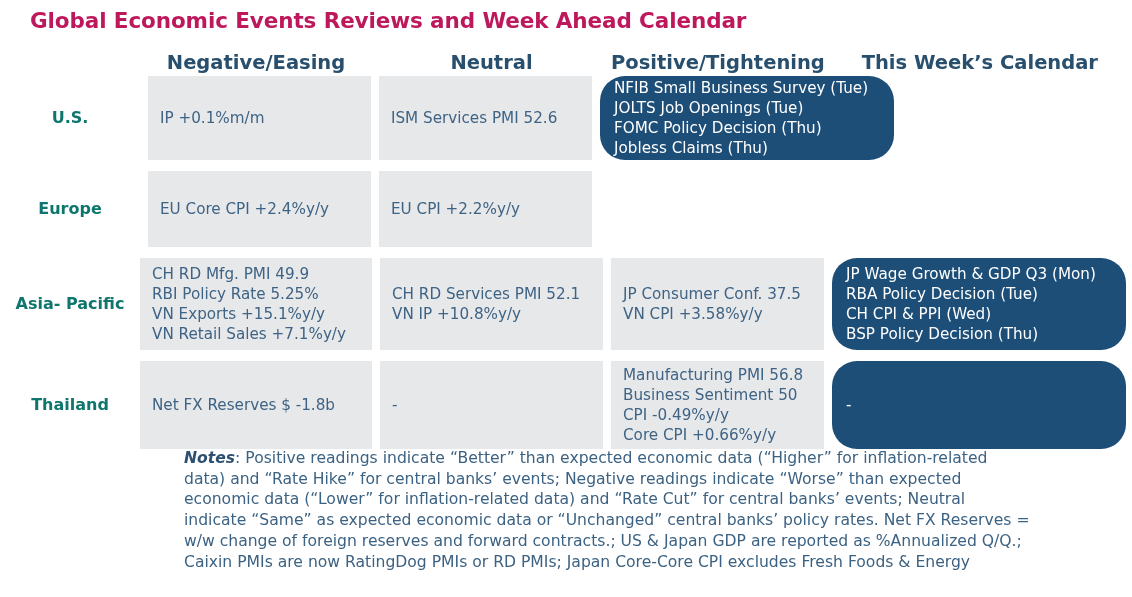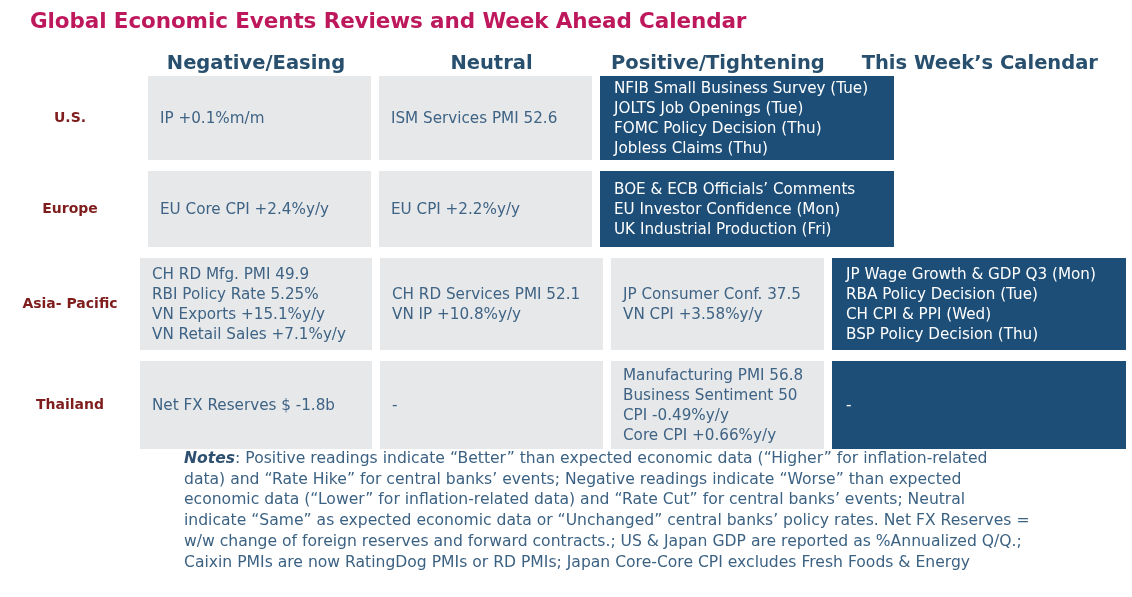--- a/index.html
+++ b/index.html
@@ -70,43 +70,44 @@
     align-items: stretch;
     margin-bottom: 11px;
   }
   .rowlabel {
     width: 140px;
     flex: 0 0 140px;
     display: flex;
     align-items: center;
     justify-content: center;
     text-align: right;
-    font-size: 14px;
-    font-weight: bold;
-    color: #7f1d1d;
+    font-size: 16px;
+    font-weight: bold;
+    color: #0f766e;
     line-height: 1.12;
     box-sizing: border-box;
     padding: 0 6px;
   }
   .cell {
     box-sizing: border-box;
     background: #e7e8ea;
     padding: 8px 0 8px 12px;
     font-size: 15.2px;
     line-height: 1.33;
     color: #3e6384;
     display: flex;
     flex-direction: column;
     justify-content: center;
     white-space: pre-line;
   }
   .cell.dark {
     background: #1d4e78;
     color: #ffffff;
     padding-left: 14px;
+    border-radius: 25px;
   }
   .cell .line {
     white-space: nowrap;
   }
 
   
   .row-us   .cell { height: 84px; }
   .row-us   .rowlabel { height: 84px; }
   .row-eu   .cell { height: 76px; }
   .row-eu   .rowlabel { height: 76px; }
@@ -162,21 +163,20 @@
       <div class="cell col-4 dark"><div class="line">NFIB Small Business Survey (Tue)</div><div class="line">JOLTS Job Openings (Tue)</div><div class="line">FOMC Policy Decision (Thu)</div><div class="line">Jobless Claims (Thu)</div></div>
     </div>
 
     <div class="row row-eu">
       <div class="rowlabel">Europe</div>
       <div class="gap"></div>
       <div class="cell col-2"><div class="line">EU Core CPI +2.4%y/y</div></div>
       <div class="gap"></div>
       <div class="cell col-3"><div class="line">EU CPI +2.2%y/y</div></div>
       <div class="gap"></div>
-      <div class="cell col-4 dark"><div class="line">BOE &amp; ECB Officials’ Comments</div><div class="line">EU Investor Confidence (Mon)</div><div class="line">UK Industrial Production (Fri)</div></div>
     </div>
 
     <div class="row row-ap">
       <div class="rowlabel">Asia-
 Pacific</div>
       <div class="cell col-1"><div class="line">CH RD Mfg. PMI 49.9</div><div class="line">RBI Policy Rate 5.25%</div><div class="line">VN Exports +15.1%y/y</div><div class="line">VN Retail Sales +7.1%y/y</div></div>
       <div class="gap"></div>
       <div class="cell col-2"><div class="line">CH RD Services PMI 52.1</div><div class="line">VN IP +10.8%y/y</div></div>
       <div class="gap"></div>
       <div class="cell col-3"><div class="line">JP Consumer Conf. 37.5</div><div class="line">VN CPI +3.58%y/y</div></div>

